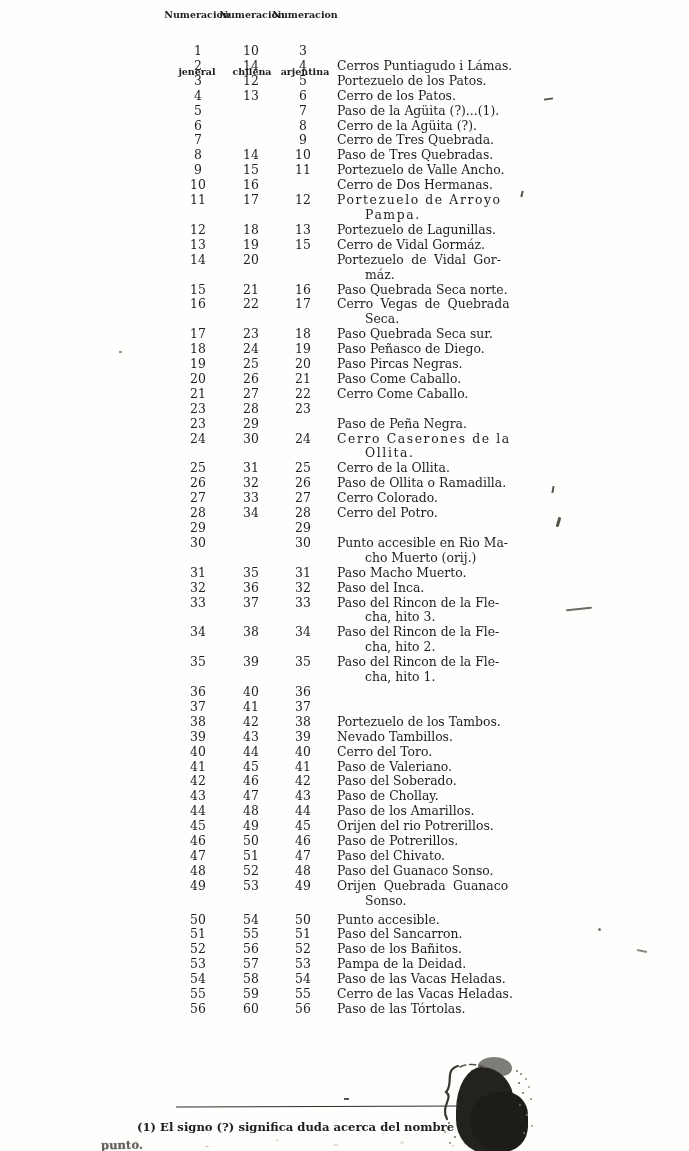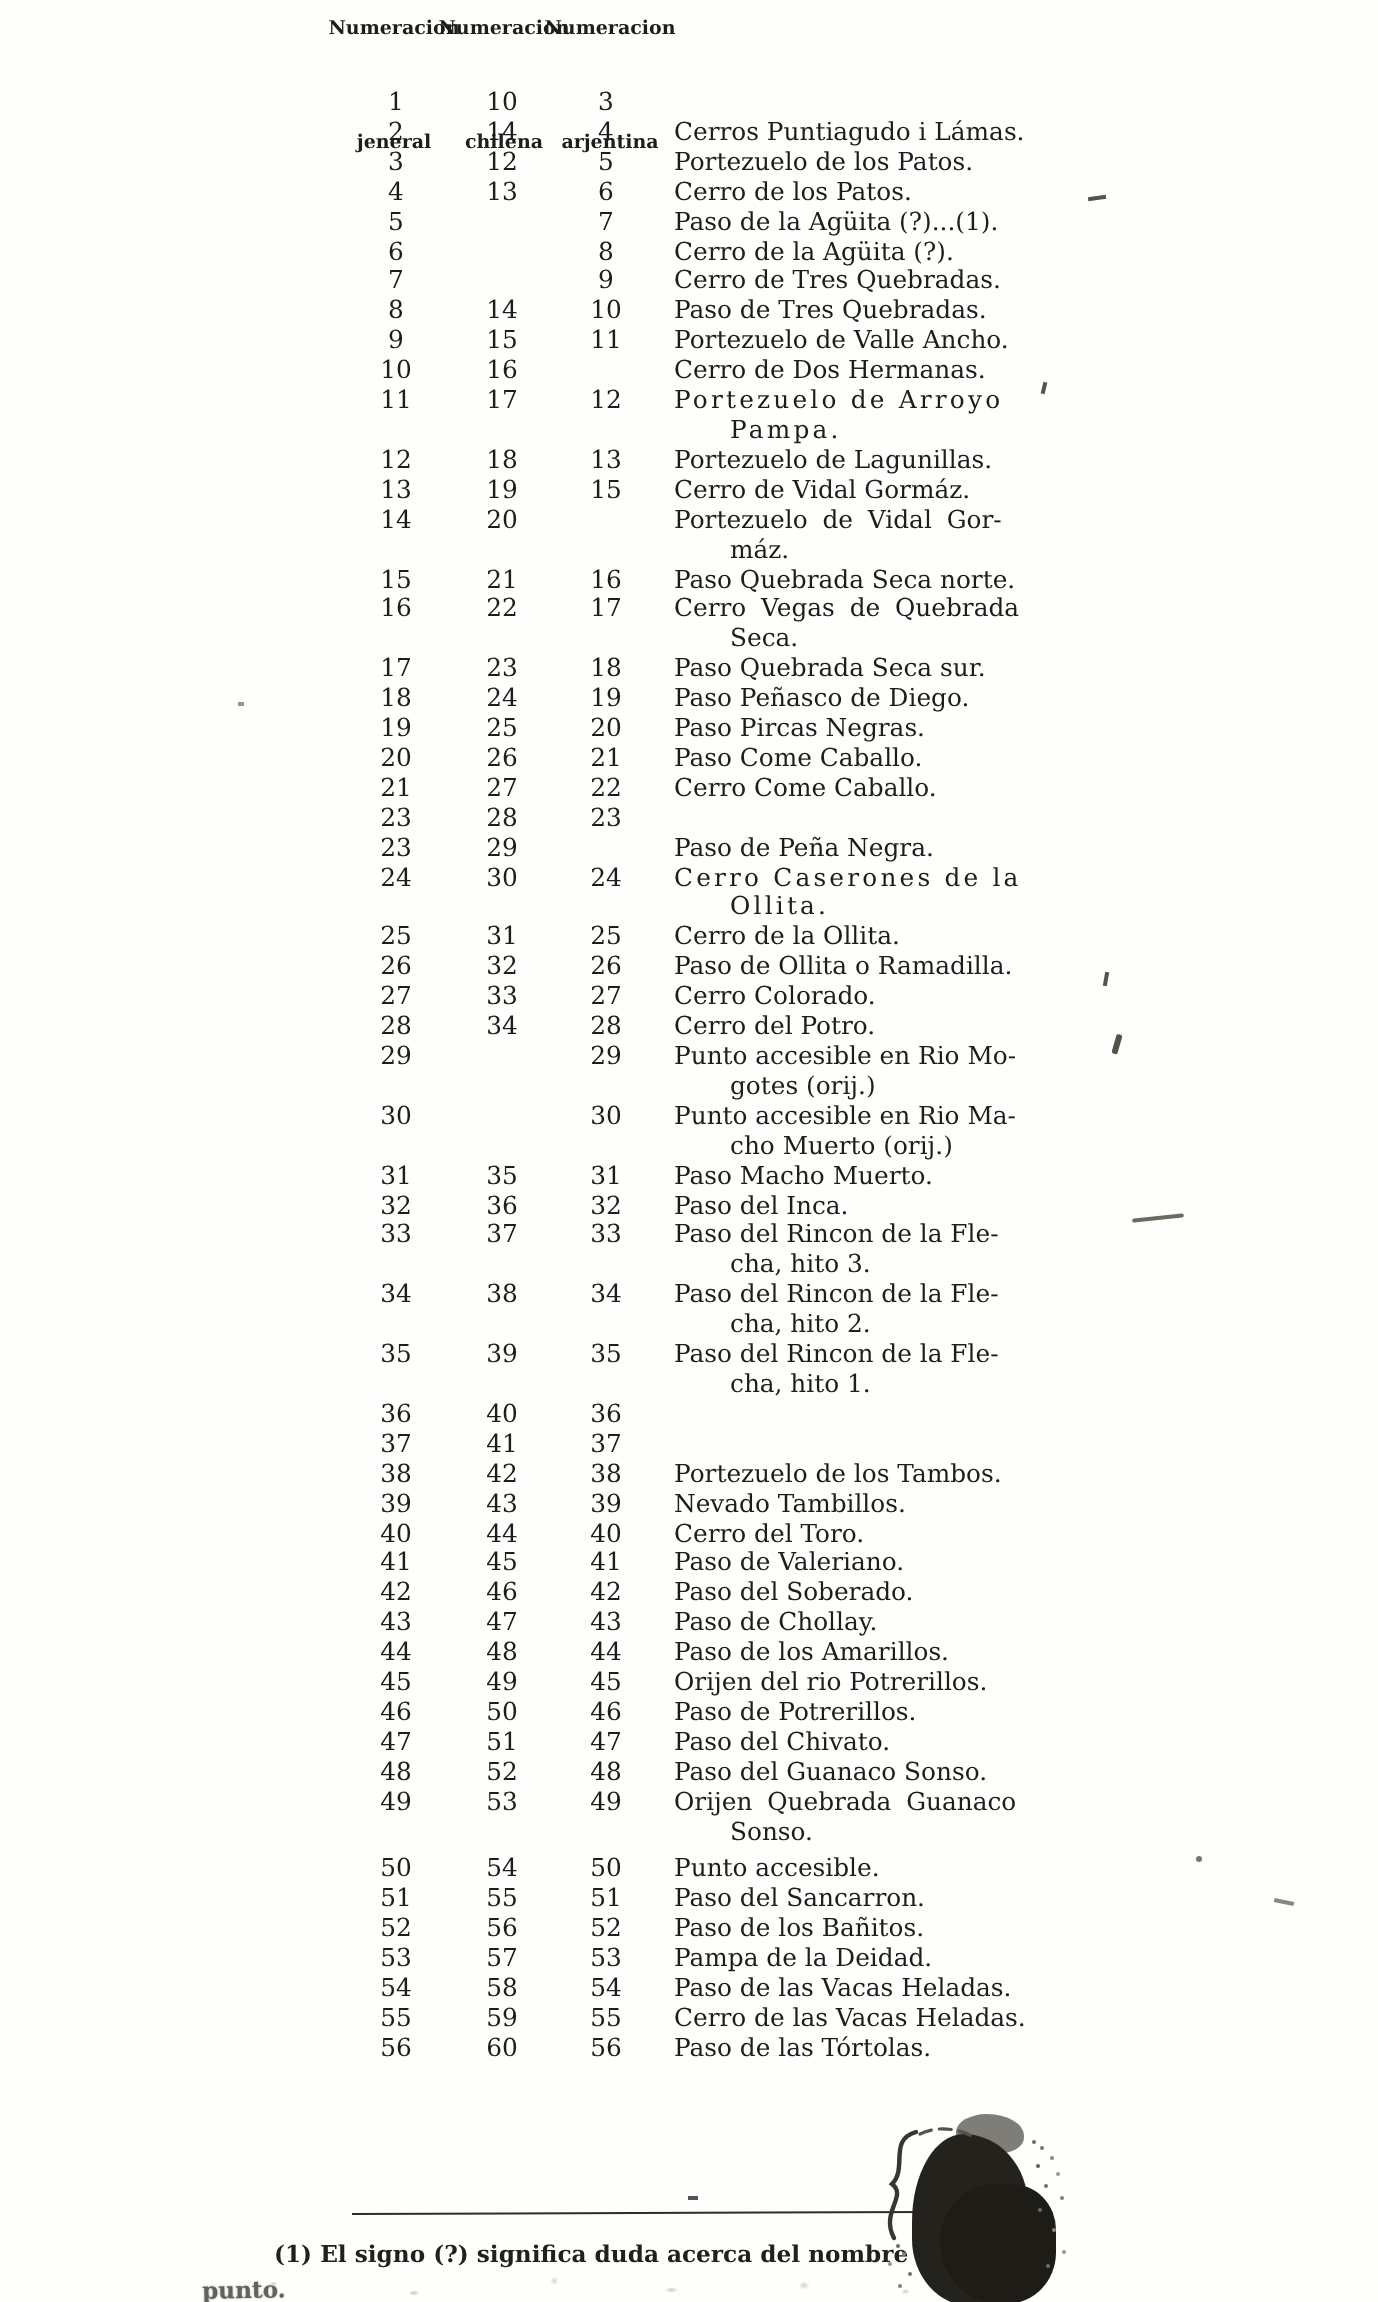--- a/index.html
+++ b/index.html
@@ -112,21 +112,21 @@
       <div class="row">
         <span class="cg">6</span>
         <span class="cc"></span>
         <span class="ca">8</span>
         <span class="cn">Cerro de la Agüita (?).</span>
       </div>
       <div class="row">
         <span class="cg">7</span>
         <span class="cc"></span>
         <span class="ca">9</span>
-        <span class="cn">Cerro de Tres Quebradas.</span>
+        <span class="cn">Cerro de Tres Quebrada.</span>
       </div>
       <div class="row">
         <span class="cg">8</span>
         <span class="cc">14</span>
         <span class="ca">10</span>
         <span class="cn">Paso de Tres Quebradas.</span>
       </div>
       <div class="row">
         <span class="cg">9</span>
         <span class="cc">15</span>
@@ -247,22 +247,20 @@
       <div class="row">
         <span class="cg">28</span>
         <span class="cc">34</span>
         <span class="ca">28</span>
         <span class="cn">Cerro del Potro.</span>
       </div>
       <div class="row">
         <span class="cg">29</span>
         <span class="cc"></span>
         <span class="ca">29</span>
-        <span class="cn">Punto accesible en Rio Mo-
-gotes (orij.)</span>
       </div>
       <div class="row">
         <span class="cg">30</span>
         <span class="cc"></span>
         <span class="ca">30</span>
         <span class="cn">Punto accesible en Rio Ma-
 cho Muerto (orij.)</span>
       </div>
       <div class="row">
         <span class="cg">31</span>

